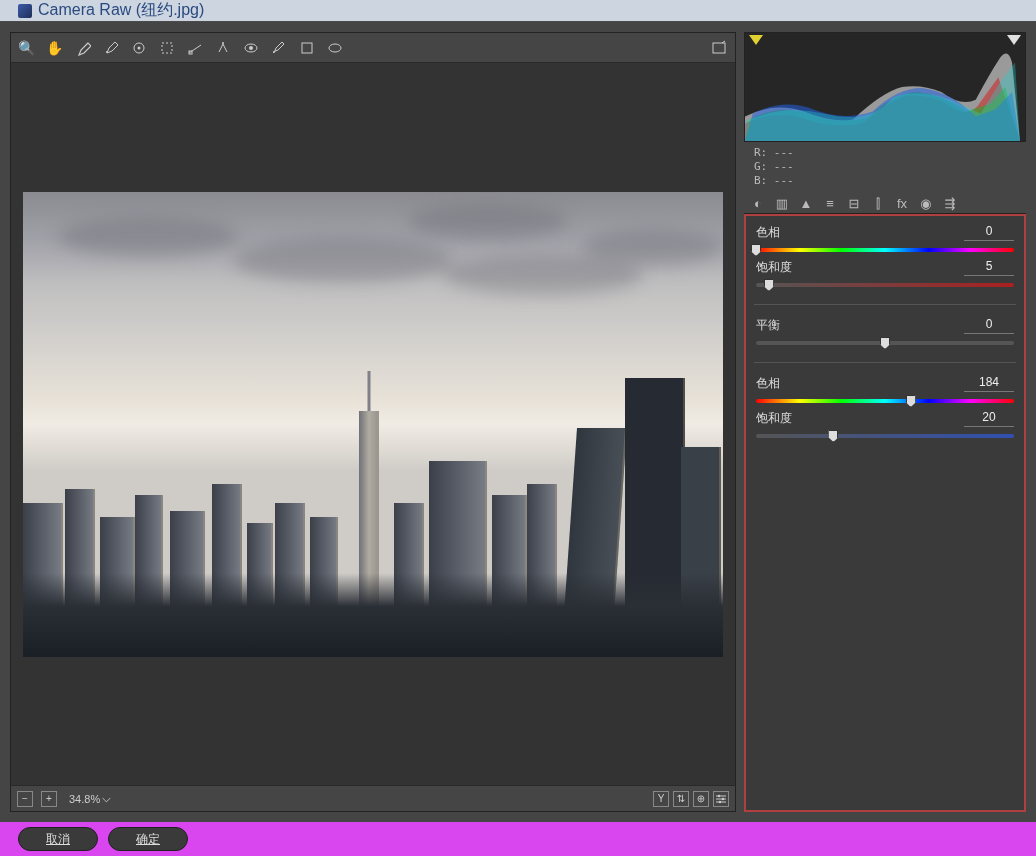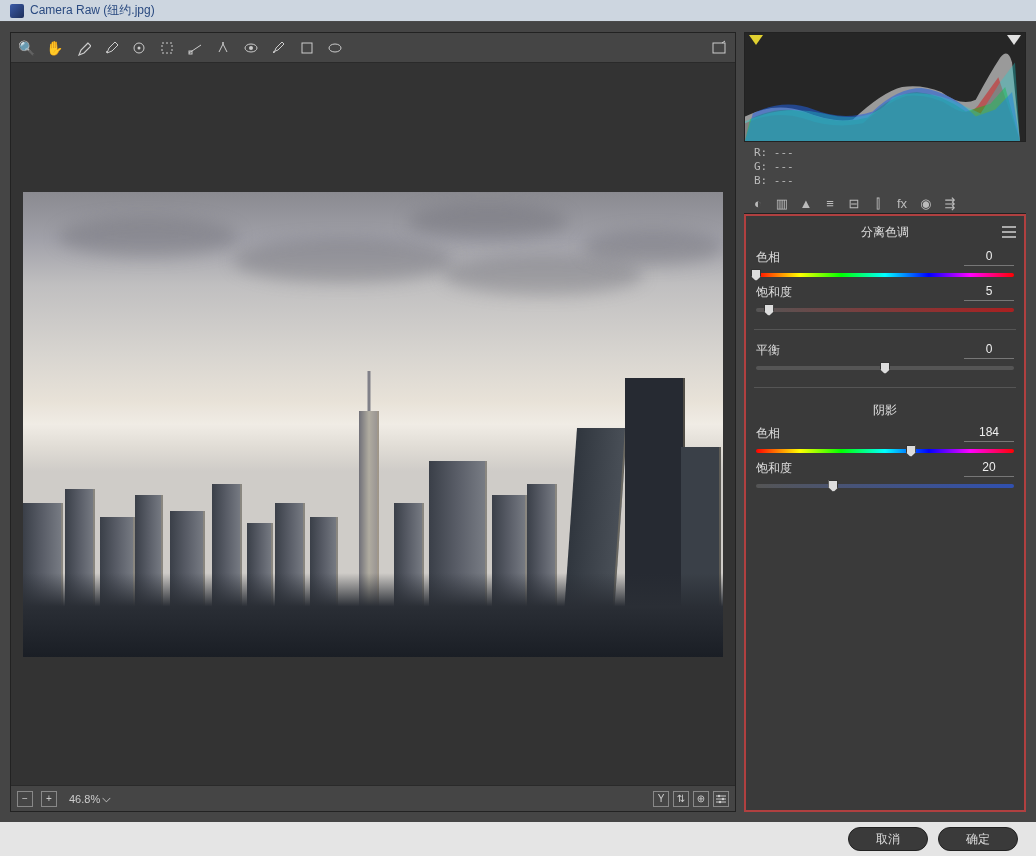--- a/index.html
+++ b/index.html
@@ -10,23 +10,23 @@
     font-family: "Microsoft YaHei", Arial, sans-serif;
     font-size: 12px;
     color: #ddd;
     overflow: hidden;
   }
   .titlebar {
     background: #cdd6e0;
     height: 22px;
     display: flex;
     align-items: center;
-    padding: 0 10px;
+    padding: 0 18px;
     color: #2a4a80;
-    font-size: 12px;
+    font-size: 16px;
     border-bottom: 1px solid #4a4a4a;
   }
   .acr-icon {
     width: 14px; height: 14px;
     background: linear-gradient(135deg, #3b5ba8, #1e2f5a);
     border-radius: 2px;
     margin-right: 6px;
   }
   .main-area {
     display: flex;
@@ -265,26 +265,26 @@
     transform: translateX(-50%);
     clip-path: polygon(50% 100%, 0 60%, 0 0, 100% 0, 100% 60%);
   }
   .divider {
     height:1px;
     background:#555;
     margin: 14px 8px 8px 8px;
   }
   .footer {
     height: 34px;
-    background:#e5e5e5;
+    background:#d946ef;
     display:flex;
     align-items:center;
-    justify-content:flex-end;
     gap:10px;
     padding: 0 18px;
+    text-decoration: underline;
   }
   .btn {
     width: 80px;
     height: 24px;
     border-radius: 12px;
     background: #3a3a3a;
     border: 1px solid #222;
     color: #ddd;
     font-size: 12px;
     display:flex;align-items:center;justify-content:center;
@@ -398,21 +398,21 @@
           <div class="building tower-right3"></div>
           <div class="fg"></div>
         </div>
       </div>
     </div>
 
     <div class="statusbar">
       <div class="stat-btn">−</div>
       <div class="stat-btn">+</div>
       <div class="zoom-dropdown">
-        <span>46.8%</span>
+        <span>34.8%</span>
         <span>⌵</span>
       </div>
       <div class="stat-right">
         <div class="stat-btn">Y</div>
         <div class="stat-btn">⇅</div>
         <div class="stat-btn">⊕</div>
         <div class="stat-btn">
           <svg width="12" height="12" viewBox="0 0 12 12">
               <line x1="1" y1="3" x2="11" y2="3" stroke="#ccc"></line>
               <line x1="1" y1="6" x2="11" y2="6" stroke="#ccc"></line>
@@ -452,28 +452,20 @@
       <div class="panel-tab">▲</div>
       <div class="panel-tab">≡</div>
       <div class="panel-tab">⊟</div>
       <div class="panel-tab">⫿</div>
       <div class="panel-tab">fx</div>
       <div class="panel-tab">◉</div>
       <div class="panel-tab">⇶</div>
     </div>
 
     <div class="panel-body">
-      <div class="panel-title">
-        <span>分离色调</span>
-        <div class="panel-menu">
-            <span></span>
-            <span></span>
-            <span></span>
-          </div>
-      </div>
 
 
       <div class="slider-row">
         <div class="slider-label-line">
           <span>色相</span>
           <span class="slider-value">0</span>
         </div>
         <div class="slider-track">
           <div class="track-bar track-hue"></div>
           <div class="thumb" style="left:0%"></div>
@@ -499,21 +491,20 @@
           <span class="slider-value">0</span>
         </div>
         <div class="slider-track">
           <div class="track-bar"></div>
           <div class="thumb" style="left:50%"></div>
         </div>
       </div>
 
       <div class="divider"></div>
 
-      <div class="section-head">阴影</div>
 
       <div class="slider-row">
         <div class="slider-label-line">
           <span>色相</span>
           <span class="slider-value">184</span>
         </div>
         <div class="slider-track">
           <div class="track-bar track-hue"></div>
           <div class="thumb" style="left:60%"></div>
         </div>

